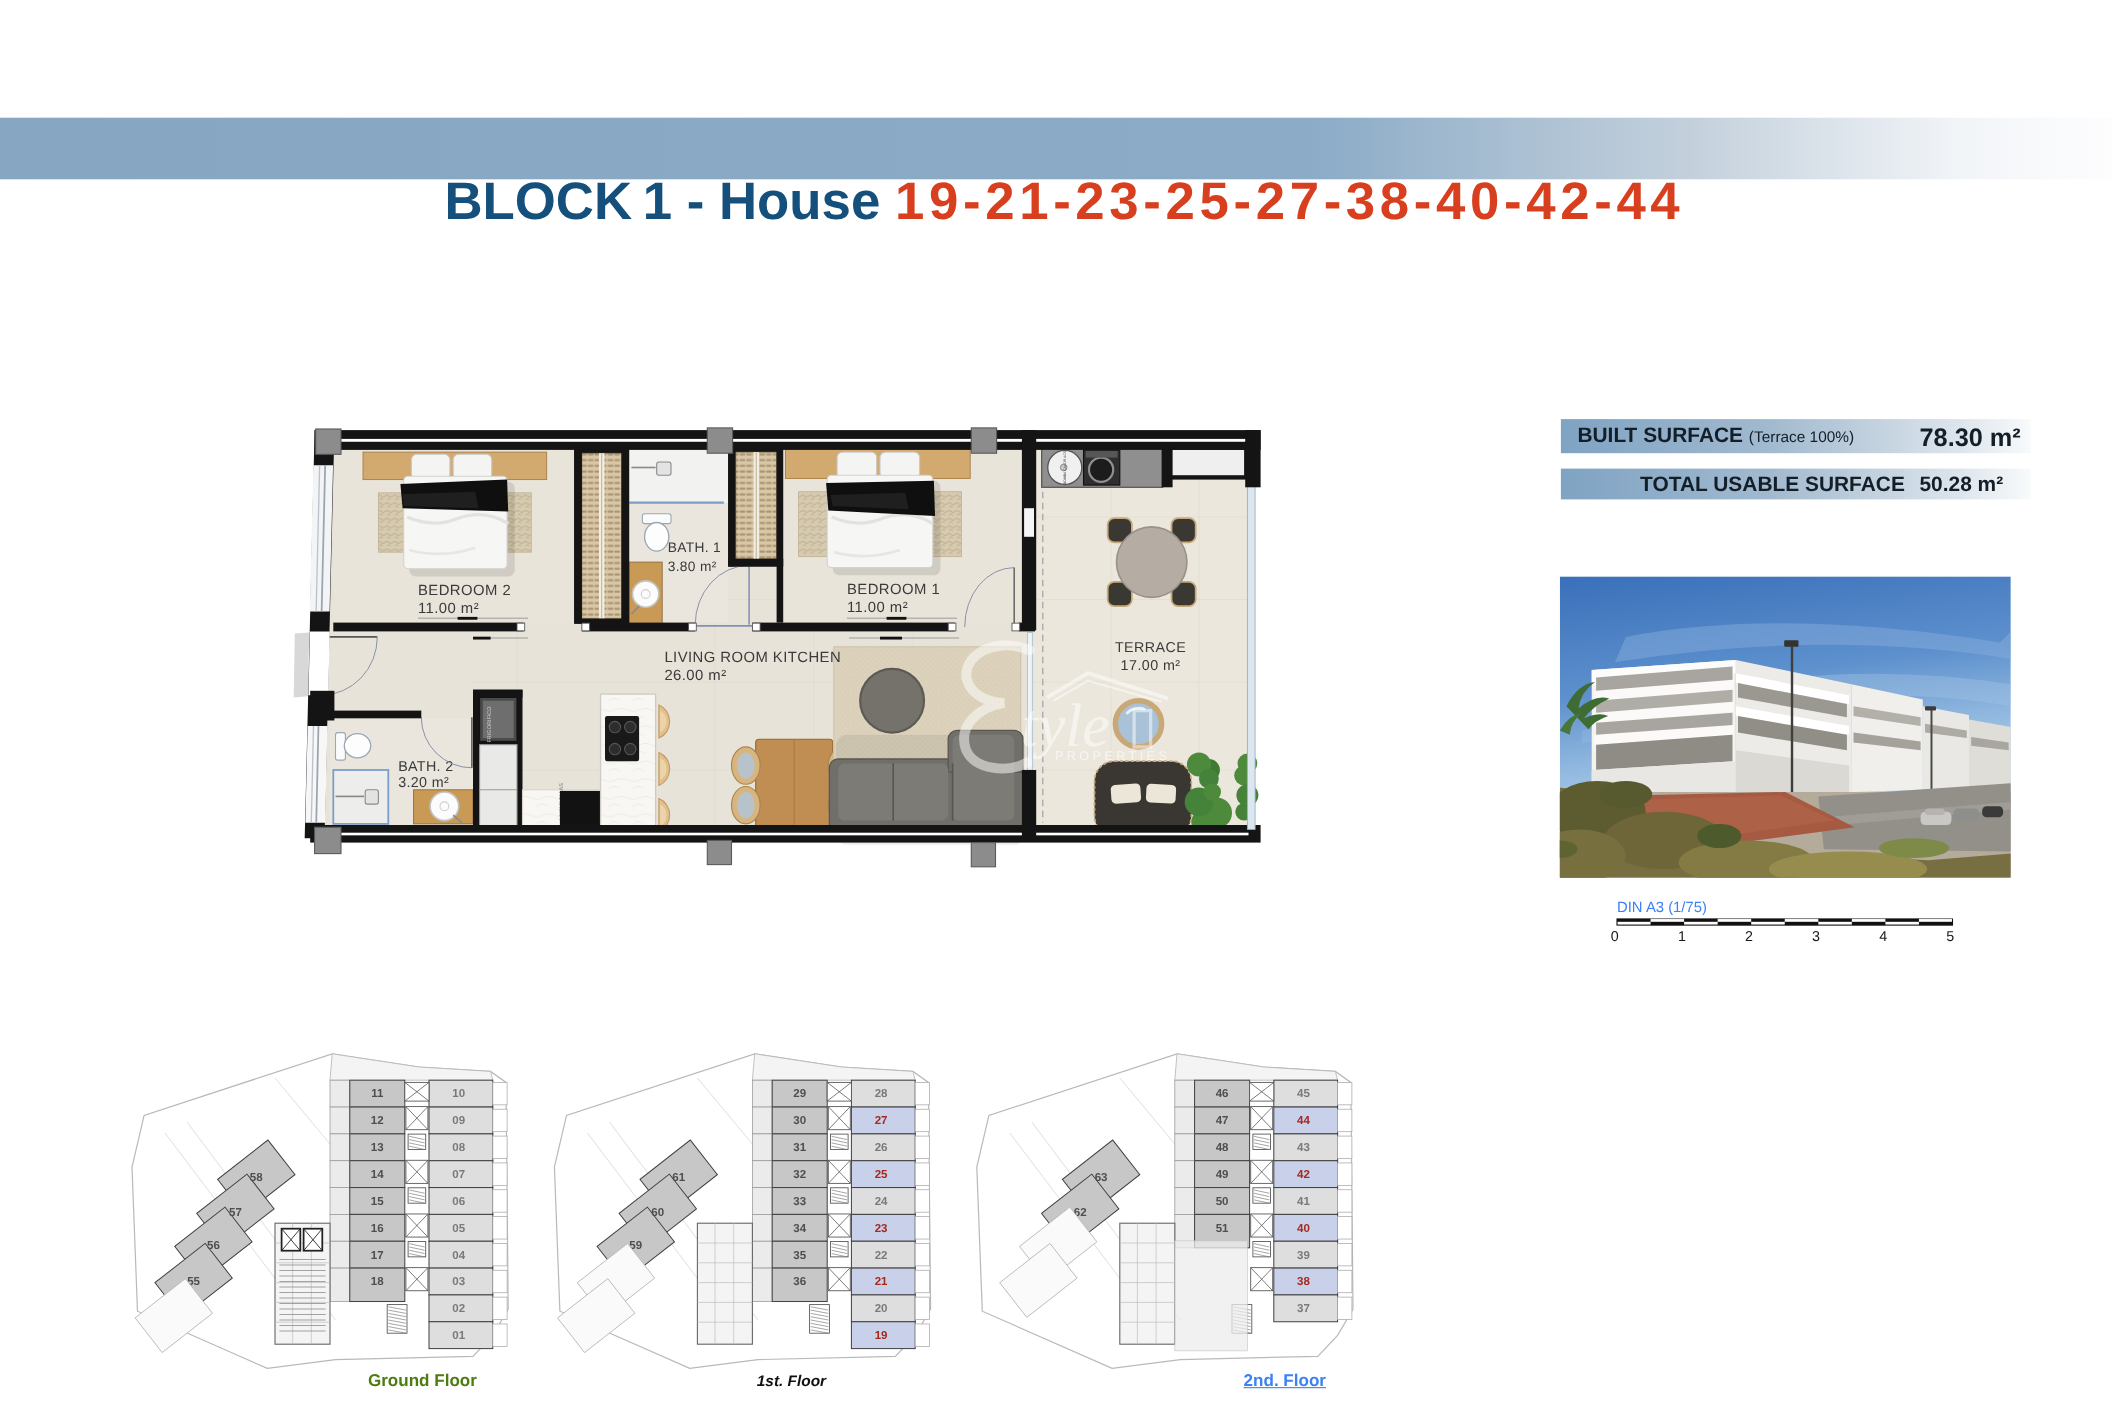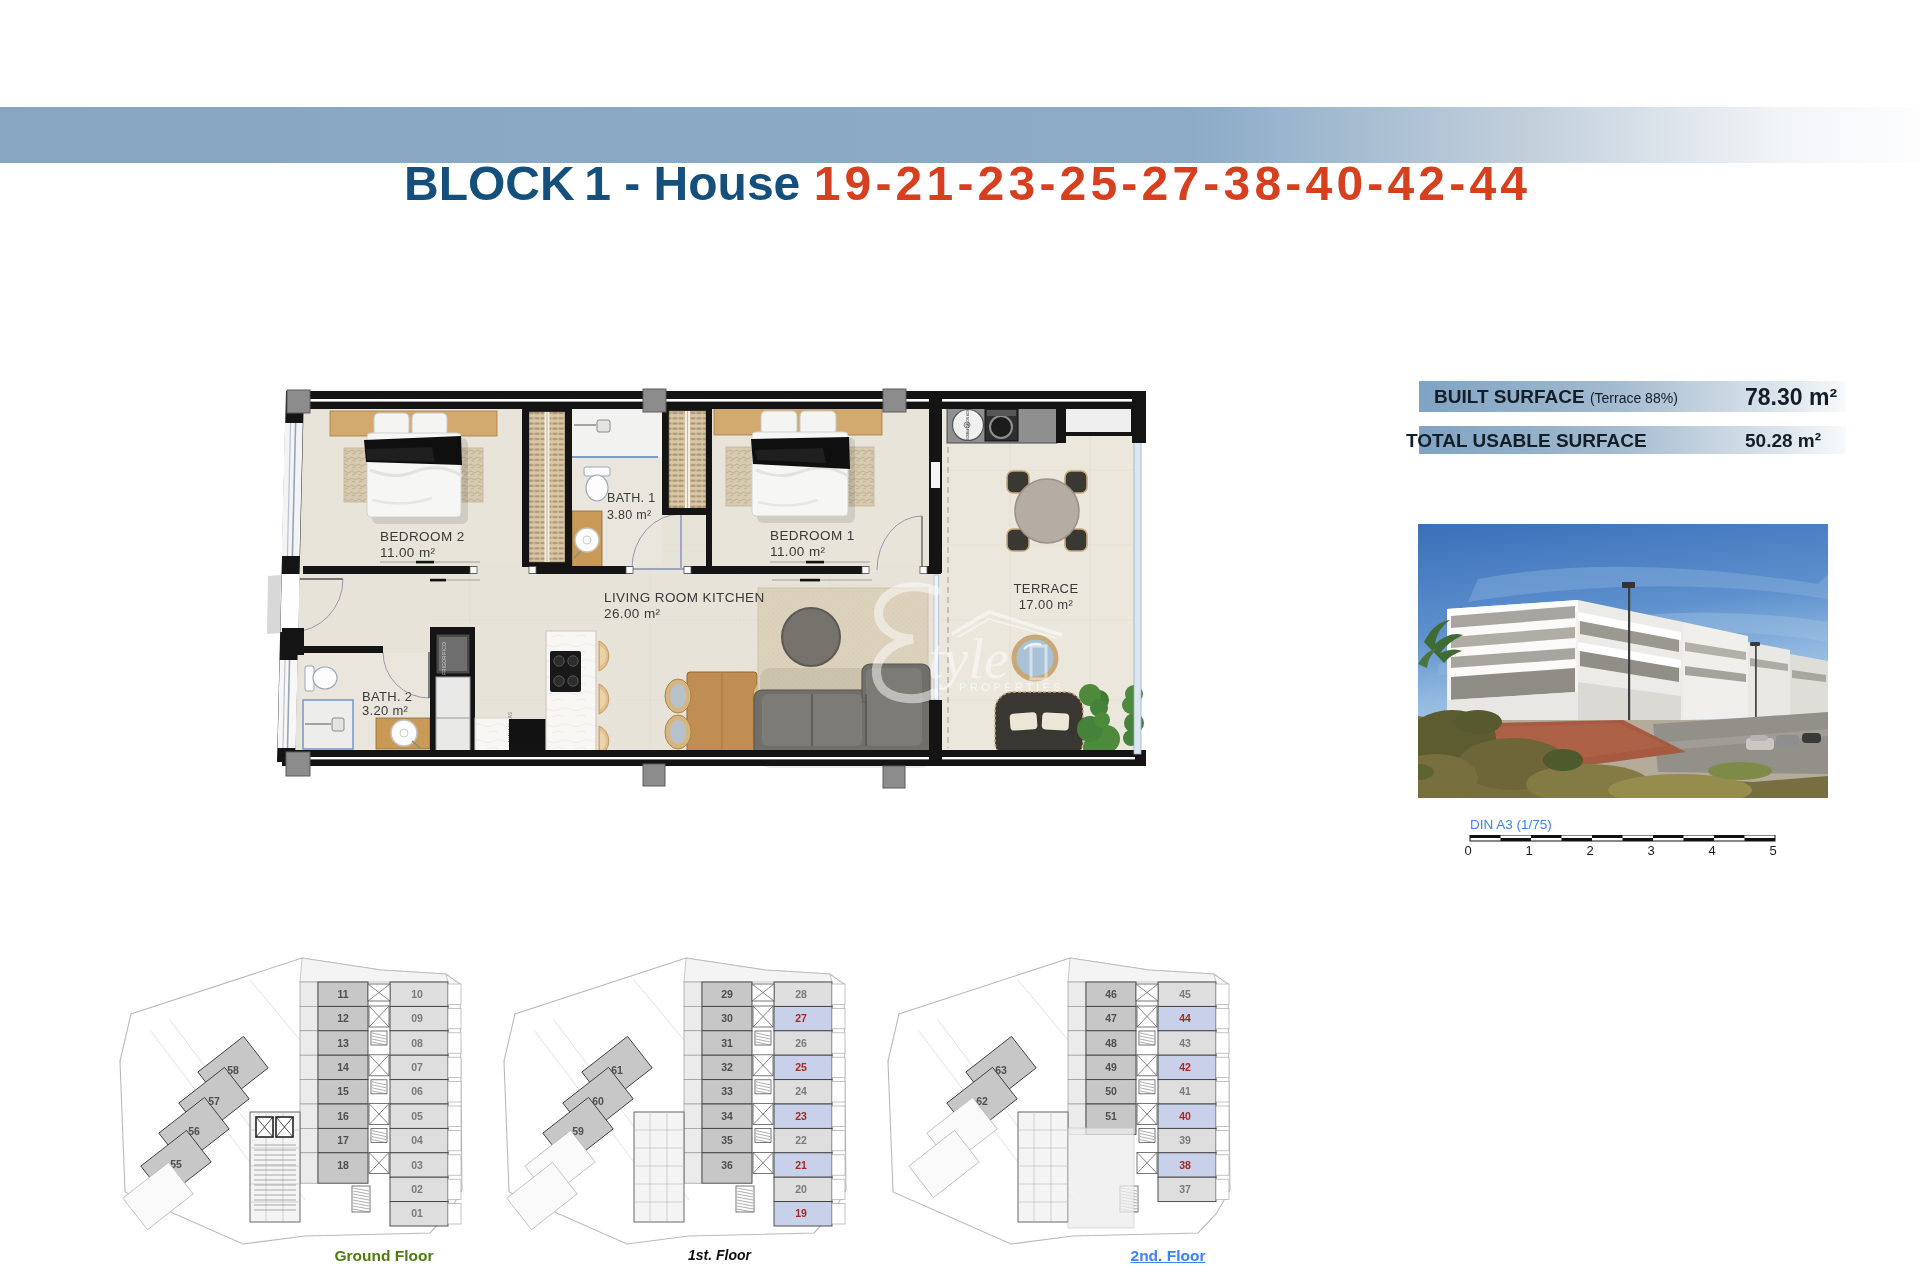--- a/index.html
+++ b/index.html
@@ -9,28 +9,28 @@
 
 <div class="abs" style="left:0;top:107px;width:1920px;height:56px;
  background:linear-gradient(to right,#87a6c2 0%,#8babc7 62%,#c3d0dc 80%,#f2f5f8 93%,#fdfdfe 100%);"></div>
 
 <div class="abs" style="left:404px;top:107px;height:40px;line-height:57px;font-size:48px;font-weight:bold;
  color:#14507b;white-space:nowrap;margin-top:48px;">BLOCK 1 - House <span style="color:#d73f1e;letter-spacing:4.2px;">19-21-23-25-27-38-40-42-44</span></div>
 
 <div class="abs" style="left:1419px;top:381px;width:427px;height:31px;
  background:linear-gradient(to right,#7fa3c3 0%,#a2bacf 45%,#dde5ec 85%,#f8fafb 100%);"></div>
 
-<div class="abs" style="left:1434px;top:381px;height:31px;line-height:32px;font-size:19px;font-weight:bold;color:#131e28;white-space:nowrap;">BUILT SURFACE <span style="font-size:14px;font-weight:normal;">(Terrace 88%)</span></div>
+<div class="abs" style="left:1434px;top:381px;height:31px;line-height:32px;font-size:19px;font-weight:bold;color:#131e28;white-space:nowrap;">BUILT SURFACE <span style="font-size:14px;font-weight:normal;">(Terrace 100%)</span></div>
 
 <div class="abs" style="left:1745px;top:381px;height:31px;line-height:32px;font-size:23px;font-weight:bold;color:#131e28;">78.30 m²</div>
 
 <div class="abs" style="left:1419px;top:426px;width:427px;height:28px;
  background:linear-gradient(to right,#7fa3c3 0%,#a2bacf 45%,#dde5ec 85%,#f8fafb 100%);"></div>
 
-<div class="abs" style="left:1406px;top:426px;height:28px;line-height:29px;font-size:19px;font-weight:bold;color:#131e28;white-space:nowrap;">TOTAL USABLE SURFACE</div>
+<div class="abs" style="left:1491px;top:426px;height:28px;line-height:29px;font-size:19px;font-weight:bold;color:#131e28;white-space:nowrap;">TOTAL USABLE SURFACE</div>
 
 <div class="abs" style="left:1745px;top:426px;height:28px;line-height:29px;font-size:19px;font-weight:bold;color:#131e28;">50.28 m²</div>
 
 <svg class="abs" style="left:1418px;top:524px;" width="410" height="274" viewBox="0 0 410 274">
  <defs>
   <linearGradient id="sky" x1="0" y1="0" x2="0.25" y2="1">
    <stop offset="0" stop-color="#3a70ba"></stop>
         <stop offset="0.5" stop-color="#5d90cd"></stop>
         <stop offset="0.75" stop-color="#8ab3dd"></stop>
         <stop offset="1" stop-color="#b3d0e9"></stop>

